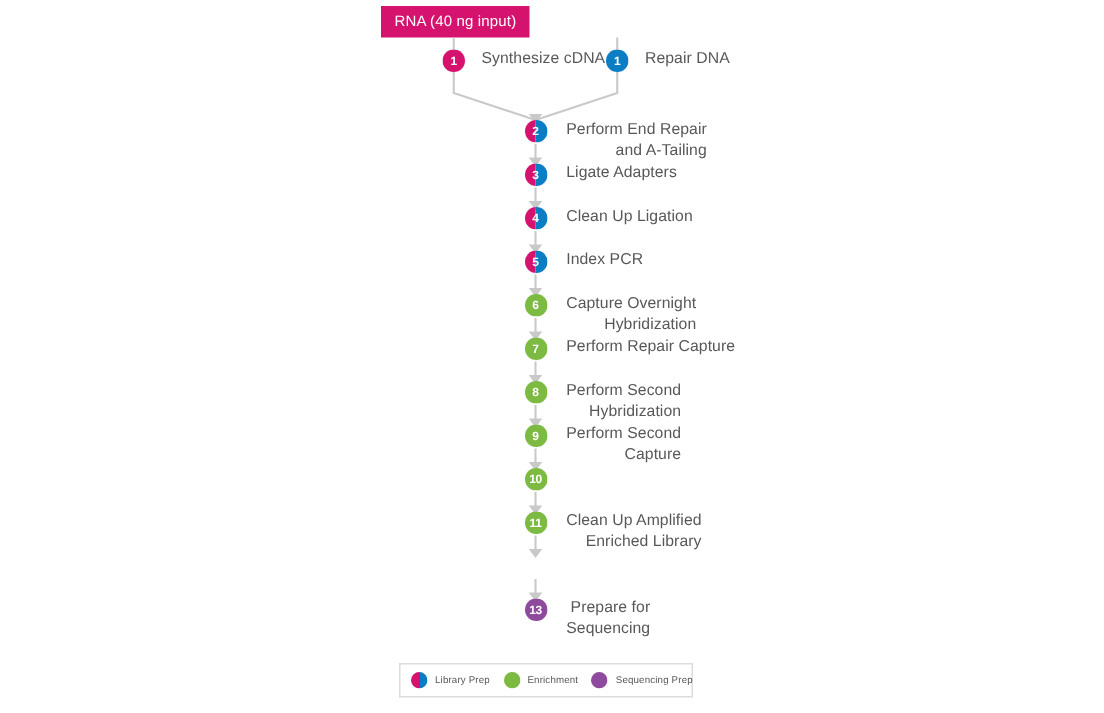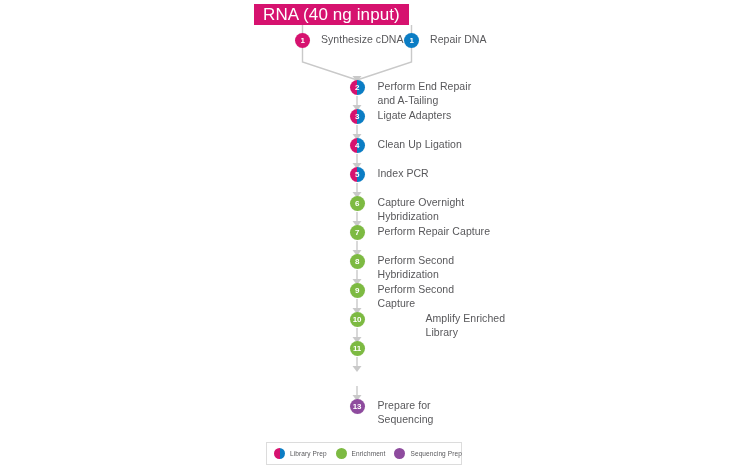--- a/index.html
+++ b/index.html
@@ -21,21 +21,21 @@
     width: 736px;
     height: 475px;
   }
 
   
   .input-box {
     position: absolute;
     height: 21px;
     line-height: 21px;
     color: #ffffff;
-    font-size: 17px;
+    font-size: 10px;
     text-align: left;
     white-space: nowrap;
     padding: 0 9px;
     box-sizing: border-box;
     letter-spacing: 0.1px;
   }
   #rna-box {
     left: 254px;
     top: 4px;
     background: #d6126f;
@@ -104,20 +104,21 @@
   }
 
   .step-label {
     margin-left: 13px;
     font-size: 10.5px;
     line-height: 13.5px;
     color: #58585b;
     white-space: pre-line;
     margin-top: 0px;
     letter-spacing: 0.05px;
+    text-align: right;
   }
 
   
   .branch-step .step-label {
     margin-left: 11px;
   }
 
   
   #legend {
     position: absolute;
@@ -302,29 +303,29 @@
     </div>
     <div class="step-label">Perform Second
 Capture</div>
   </div>
 
   <div class="step" id="step-8" style="left:349.5px; top:312px;gap:48px;">
     <div class="bullet">
       <span class="solid" style="background:#7dba42;"></span>
       <span class="num">10</span>
     </div>
-    <div class="step-label">Amplify Enriched
-Library</div>
   </div>
 
   <div class="step" id="step-9" style="left:349.5px; top:341px;">
     <div class="bullet">
       <span class="solid" style="background:#7dba42;"></span>
       <span class="num">11</span>
     </div>
+    <div class="step-label">Clean Up Amplified
+Enriched Library</div>
   </div>
 
 
   <div class="step" id="step-11" style="left:349.5px; top:399px;">
     <div class="bullet">
       <span class="solid" style="background:#8e4b9e;"></span>
       <span class="num">13</span>
     </div>
     <div class="step-label">Prepare for
 Sequencing</div>

